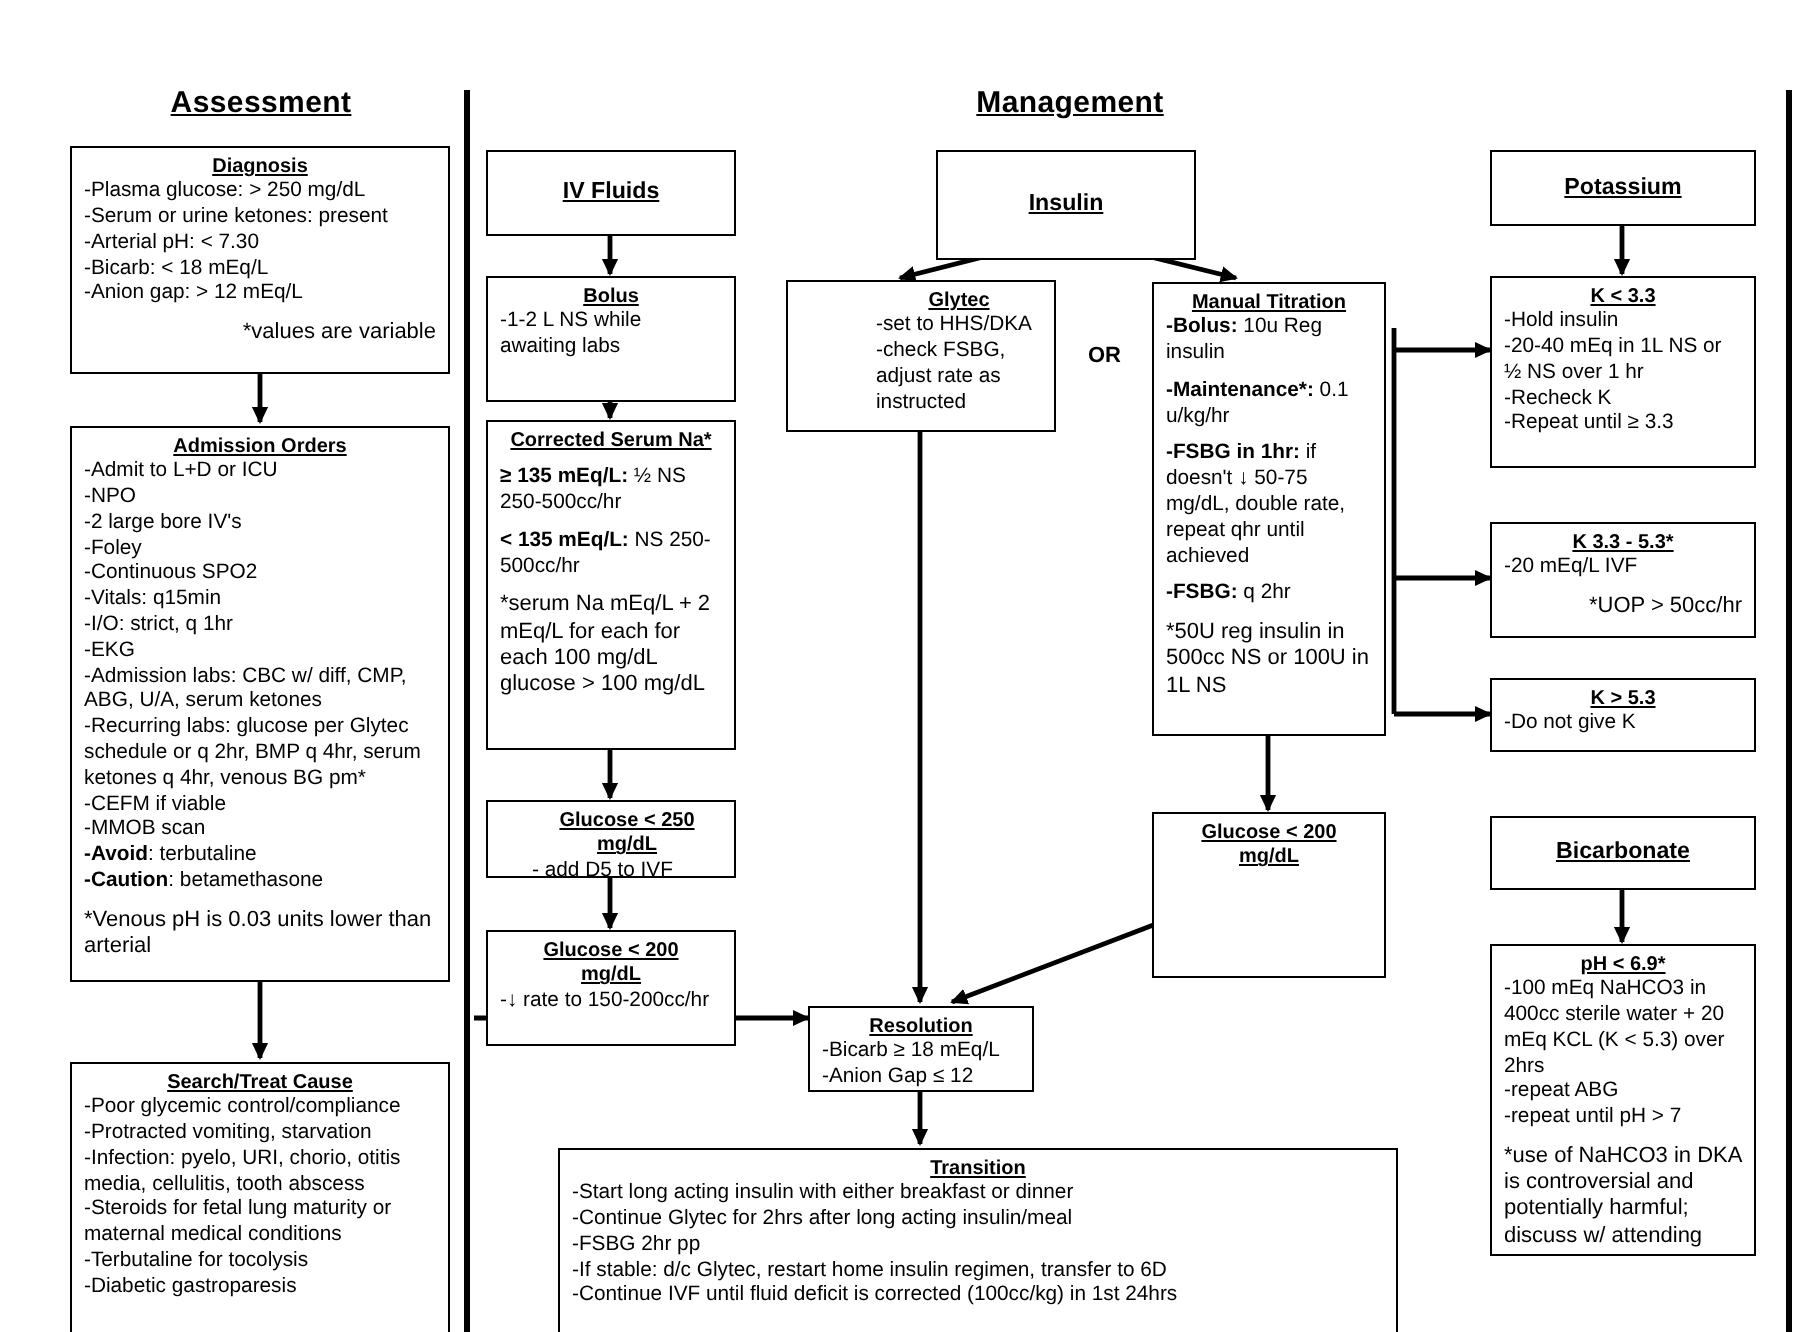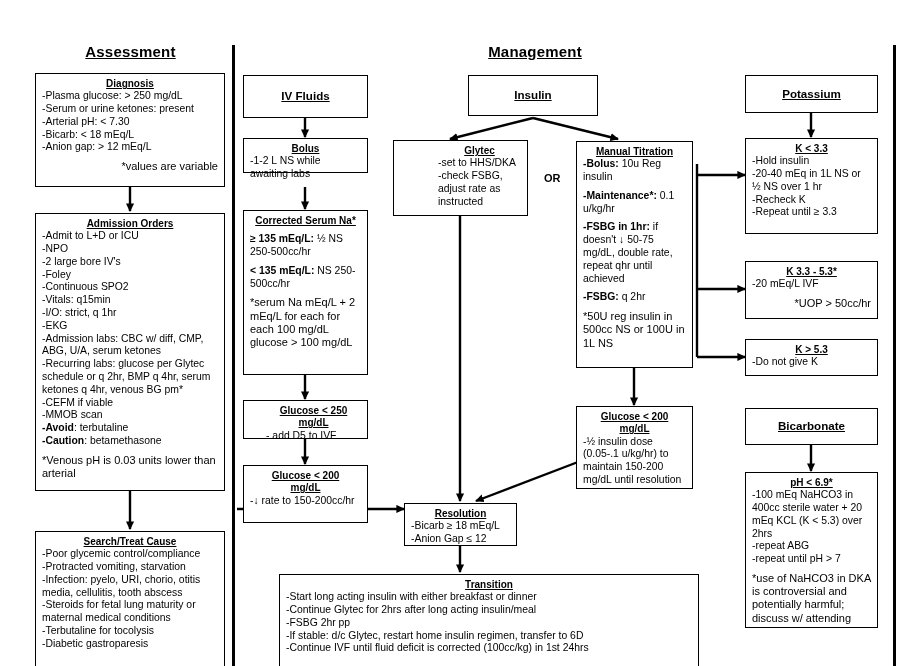--- a/index.html
+++ b/index.html
@@ -134,21 +134,21 @@
     <span class="ln">-Infection: pyelo, URI, chorio, otitis media, cellulitis, tooth abscess</span>
     <span class="ln">-Steroids for fetal lung maturity or maternal medical conditions</span>
     <span class="ln">-Terbutaline for tocolysis</span>
     <span class="ln">-Diabetic gastroparesis</span>
   </div>
 
   <div class="box header-box" style="left:243px;top:48px;width:125px;height:43px;">
     <span class="bt big">IV Fluids</span>
   </div>
 
-  <div class="box" style="left:243px;top:111px;width:125px;height:35px;">
+  <div class="box" style="left:243px;top:111px;width:125px;height:63px;">
     <span class="bt">Bolus</span>
     <span class="ln">-1-2 L NS while awaiting labs</span>
   </div>
 
   <div class="box" style="left:243px;top:183px;width:125px;height:165px;">
     <span class="bt">Corrected Serum Na*</span>
     <span class="ln sp"><span class="b">≥ 135 mEq/L:</span><span> ½ NS 250-500cc/hr</span></span>
     <span class="ln sp"><span class="b">&lt; 135 mEq/L:</span><span> NS 250-500cc/hr</span></span>
     <span class="foot">*serum Na mEq/L + 2 mEq/L for each for each 100 mg/dL glucose &gt; 100 mg/dL</span>
   </div>
@@ -157,21 +157,21 @@
     <span class="bt">Glucose &lt; 250 mg/dL</span>
     <span class="ln">- add D5 to IVF</span>
   </div>
 
   <div class="box" style="left:243px;top:438px;width:125px;height:58px;">
     <span class="bt ctr">Glucose  &lt; 200</span>
     <span class="bt ctr">mg/dL</span>
     <span class="ln">-↓ rate to 150-200cc/hr</span>
   </div>
 
-  <div class="box header-box" style="left:468px;top:48px;width:130px;height:41px;">
+  <div class="box header-box" style="left:468px;top:48px;width:130px;height:55px;">
     <span class="bt big">Insulin</span>
   </div>
 
   <div class="box" style="left:393px;top:113px;width:135px;height:76px;padding-left:44px;">
     <span class="bt">Glytec</span>
     <span class="ln">-set to HHS/DKA</span>
     <span class="ln">-check FSBG, adjust rate as instructed</span>
   </div>
 
   <div class="or-label" style="left:544px;top:145px;">OR</div>
@@ -181,21 +181,20 @@
     <span class="ln"><span class="b">-Bolus:</span><span> 10u Reg insulin</span></span>
     <span class="ln sp"><span class="b">-Maintenance*:</span><span> 0.1 u/kg/hr</span></span>
     <span class="ln sp"><span class="b">-FSBG in 1hr:</span><span> if doesn't ↓ 50-75 mg/dL, double rate, repeat qhr until achieved</span></span>
     <span class="ln sp"><span class="b">-FSBG:</span><span> q 2hr</span></span>
     <span class="foot">*50U reg insulin in 500cc NS or 100U in 1L NS</span>
   </div>
 
   <div class="box" style="left:576px;top:379px;width:117px;height:83px;">
     <span class="bt ctr">Glucose  &lt; 200</span>
     <span class="bt ctr">mg/dL</span>
-    <span class="ln">-½ insulin dose (0.05-.1 u/kg/hr) to maintain 150-200 mg/dL until resolution</span>
   </div>
 
   <div class="box" style="left:404px;top:476px;width:113px;height:43px;">
     <span class="bt">Resolution</span>
     <span class="ln">-Bicarb ≥ 18 mEq/L</span>
     <span class="ln">-Anion Gap ≤ 12</span>
   </div>
 
   <div class="box" style="left:279px;top:547px;width:420px;height:104px;">
     <span class="bt">Transition</span>

